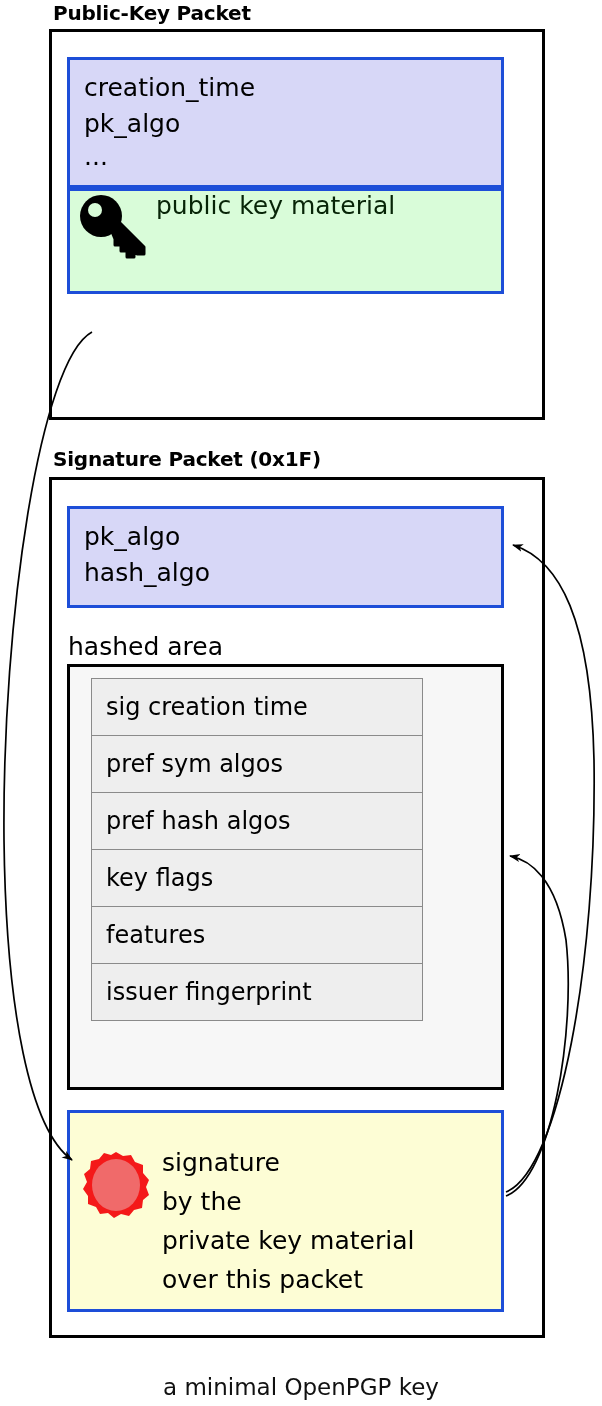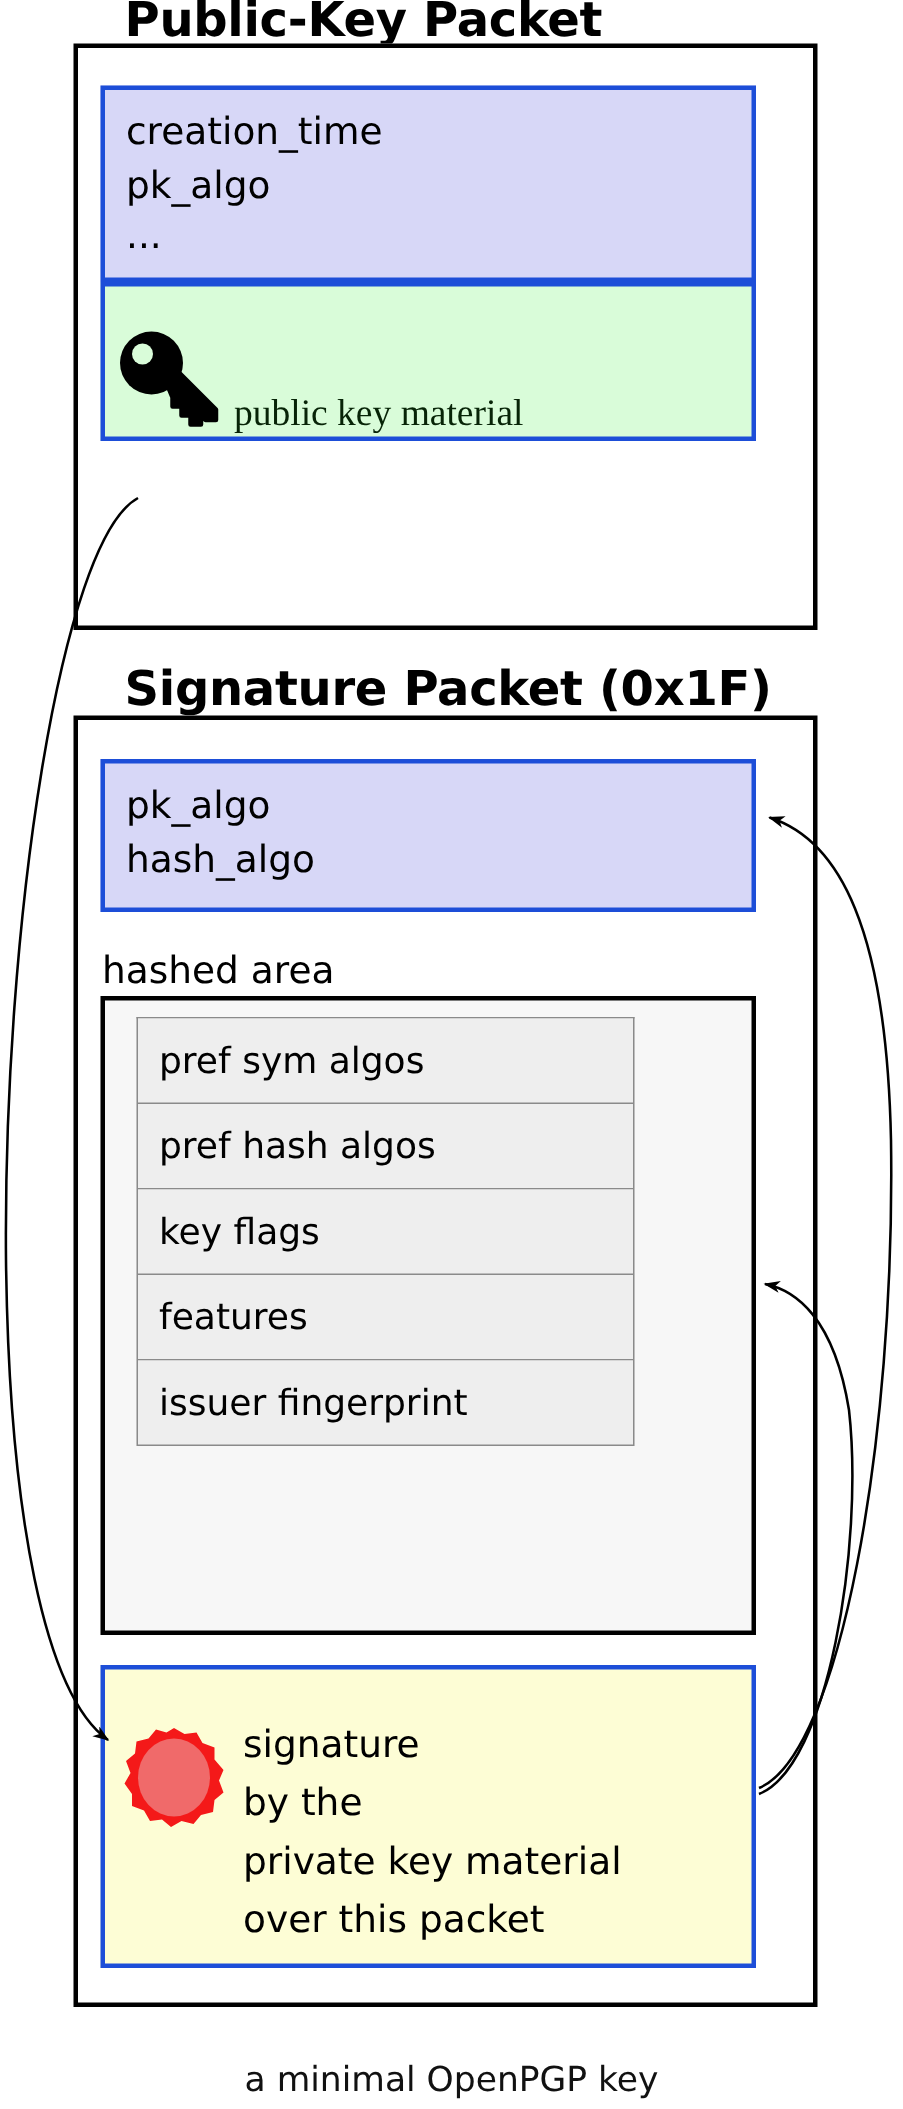--- a/index.html
+++ b/index.html
@@ -19,26 +19,25 @@
     position: absolute;
     left: 0; top: 0;
     width: 602px;
     height: 1406px;
   }
 
   
   .packet-heading {
     position: absolute;
     font-weight: bold;
-    font-size: 32px;
+    font-size: 20px;
     line-height: 27px;
     letter-spacing: -0.2px;
     color: #000;
     white-space: nowrap;
-    margin-left: 30px;
   }
   #pk-heading { left: 53px; top: 0px; }
   #sig-heading { left: 53px; top: 446px; }
 
   
   .packet-frame {
     position: absolute;
     border: 3px solid #000;
     background: #ffffff;
     box-sizing: border-box;
@@ -66,22 +65,21 @@
 
   .field-line { display: block; white-space: pre; }
   .meta-dots { display: block; white-space: pre; line-height: 30px; }
 
   
   .icon-row {
     position: absolute;
     left: 0; top: 0;
     width: 100%; height: 100%;
     display: flex;
-    align-items: flex-end;
-    font-family: Liberation Serif, serif;
+    align-items: flex-start;
   }
   .key-icon-wrap {
     width: 86px;
     flex: 0 0 86px;
     display: flex;
     align-items: center;
     justify-content: center;
   }
   .key-label {
     font-size: 25px;
@@ -213,20 +211,21 @@
 
   <div class="field-box lavender" id="sig-meta">
     <span class="field-line">pk_algo</span>
     <span class="field-line">hash_algo</span>
   </div>
 
   <div id="hashed-label">hashed area</div>
 
   <div id="hashed-area">
     <div id="subpacket-list">
+      <div class="subpacket">sig creation time</div>
       <div class="subpacket">pref sym algos</div>
       <div class="subpacket">pref hash algos</div>
       <div class="subpacket">key flags</div>
       <div class="subpacket">features</div>
       <div class="subpacket">issuer fingerprint</div>
     </div>
   </div>
 
   <div class="field-box yellow" id="sig-sig">
     <div class="sig-flex">

